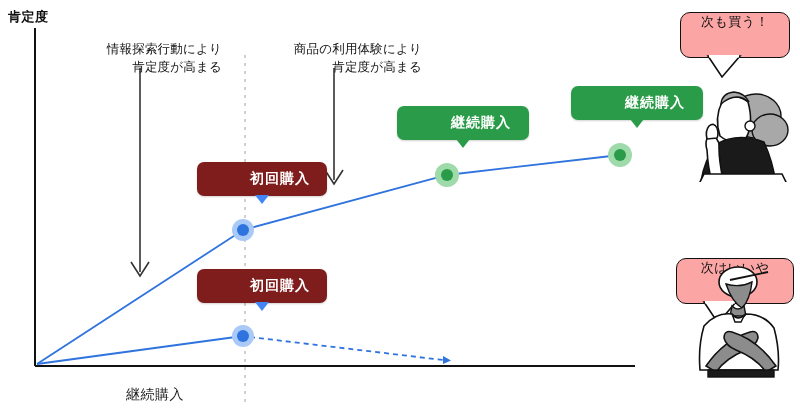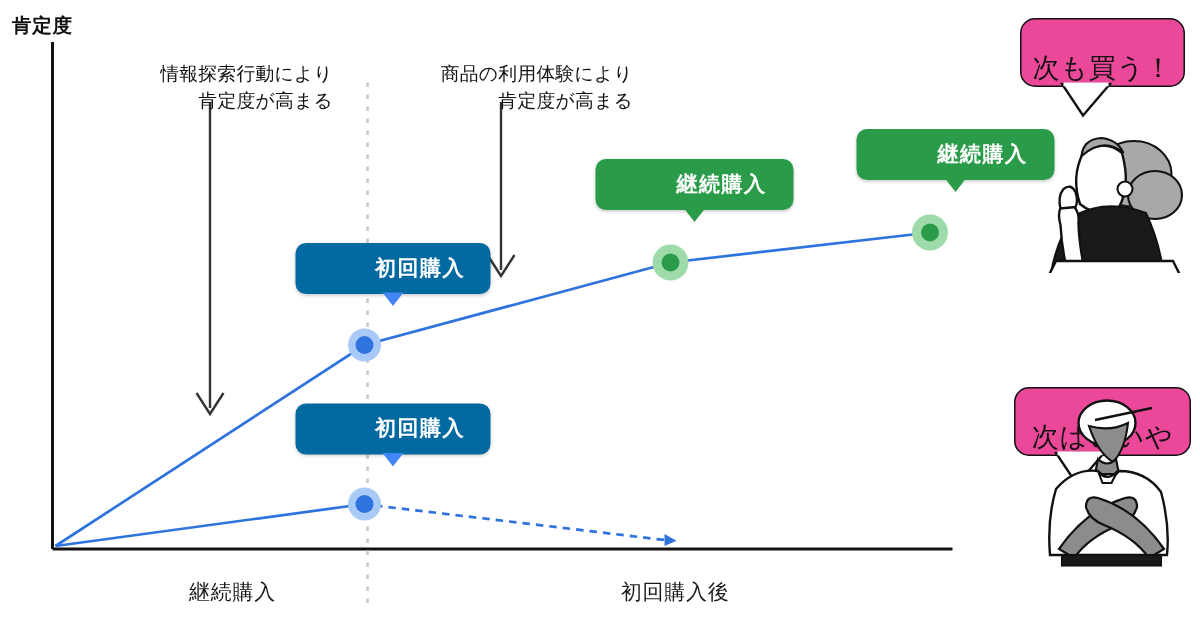--- a/index.html
+++ b/index.html
@@ -28,41 +28,41 @@
     font-weight:bold;letter-spacing:1px;white-space:nowrap;
     display:flex;align-items:center;justify-content:center;
     box-shadow:0 1px 2px rgba(0,0,0,.18);
     padding-left:36px;
   }
   .badge .tail{
     position:absolute;bottom:-8px;left:50%;margin-left:-7px;
     width:0;height:0;border-left:7px solid transparent;
     border-right:7px solid transparent;
   }
-  .badge-blue{background:#0369a1;align-items:center;}
+  .badge-blue{background:#7f1d1d;align-items:center;}
   .badge-blue .tail{border-top:9px solid #4285f4;}
   .badge-green{background:#2a9c49;}
   .badge-green .tail{border-top:9px solid #2a9c49;}
 
   .marker{position:absolute;border-radius:50%;}
   .marker-blue{background:#a9c9f7;}
   .marker-blue .core{
     position:absolute;left:50%;top:50%;width:12px;height:12px;
     margin:-6px 0 0 -6px;border-radius:50%;background:#2f73df;
   }
   .marker-green{background:#9fdaaa;}
   .marker-green .core{
     position:absolute;left:50%;top:50%;width:12px;height:12px;
     margin:-6px 0 0 -6px;border-radius:50%;background:#2a9c49;
   }
 
   .bubble{
     position:absolute;border:1.6px solid #111;border-radius:10px;
-    background:#ec4899;display:flex;align-items:flex-end;justify-content:center;
-    font-size:18px;color:#111;white-space:nowrap;letter-spacing:.5px;
+    background:#fca5a5;display:flex;align-items:flex-start;justify-content:center;
+    font-size:13px;color:#111;white-space:nowrap;letter-spacing:.5px;
   }
 </style>
 </head>
 <body>
 
 <div id="stage">
 
   <svg width="800" height="419" style="position:absolute;left:0;top:0;">
 
     <line x1="35" y1="28" x2="35" y2="366" stroke="#111" stroke-width="2"></line>
@@ -128,21 +128,20 @@
   <div class="marker marker-green" style="left:435px;top:163px;width:24px;height:24px;">
     <span class="core"></span>
   </div>
 
   <div class="marker marker-green" style="left:608px;top:143px;width:24px;height:24px;">
     <span class="core"></span>
   </div>
 
   <div class="cat-label" style="left:75px;top:386px;width:160px;">継続購入</div>
 
-  <div class="cat-label" style="left:360px;top:386px;width:180px;">初回購入後</div>
 
   <div class="bubble" style="left:680px;top:12px;width:108px;height:44px;">
     <span>次も買う！</span>
   </div>
   <svg width="40" height="24" style="position:absolute;left:706px;top:55px;">
     <polygon points="2,1 34,1 16,22" fill="#fff" stroke="#111" stroke-width="1.6"></polygon>
     <line x1="3" y1="1" x2="33" y2="1" stroke="#fff" stroke-width="3"></line>
   </svg>
 
   <svg width="110" height="100" style="position:absolute;left:688px;top:82px;">

